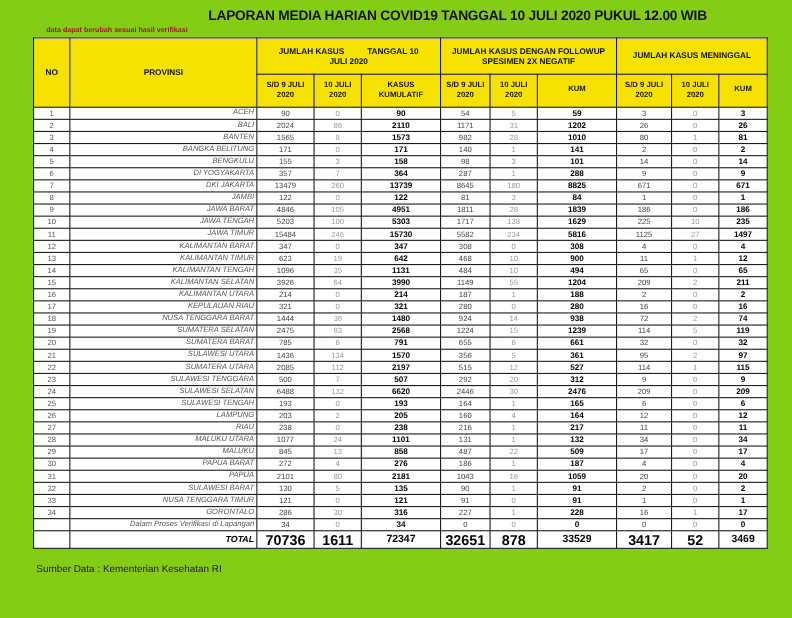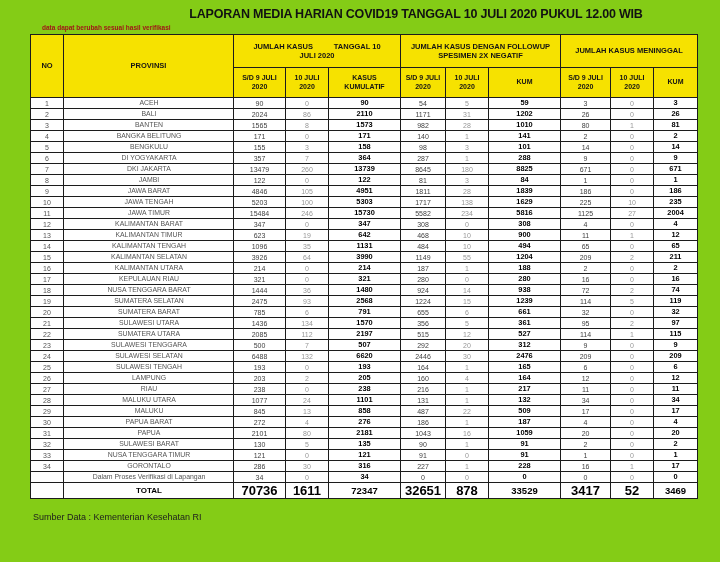--- a/index.html
+++ b/index.html
@@ -17,21 +17,21 @@
   .title{padding-top:7px;padding-left:112px;text-align:center;font-weight:bold;font-size:12.5px;color:#121212;letter-spacing:-0.2px;}
   .subtitle{margin:3px 0 0 42px;font-size:6.5px;font-weight:bold;color:var(--subtitle);}
   table{border-collapse:collapse;table-layout:fixed;margin:3px 0 0 30px;width:667px;background:#ffffff;}
   th,td{border:1px solid var(--border);overflow:hidden;}
   thead th{background:var(--header-bg);font-weight:bold;color:#141414;text-align:center;vertical-align:middle;}
   tr.group-row th{height:33px;font-size:7.5px;line-height:1.25;}
   tr.sub-row th{height:30px;font-size:7px;line-height:1.25;white-space:pre-line;}
   th.pre{white-space:pre-wrap;}
   tbody td{height:11px;font-size:7px;line-height:1;text-align:center;vertical-align:middle;color:var(--num-dark);padding:0 2px;background:#fff;}
   tbody td.no{color:var(--prov);}
-  tbody td.prov{text-align:center;color:var(--prov);padding-left:3px;font-size:6.9px;}
+  tbody td.prov{text-align:right;color:var(--prov);padding-left:3px;font-size:6.9px;font-style:italic;}
   tbody td.d10{color:var(--num-light);}
   tbody td.kum{font-weight:bold;color:var(--kum);font-size:7.4px;}
   tbody tr.total-row td{height:16px;font-weight:bold;color:#000;font-size:13px;}
   tbody tr.total-row td.prov{font-size:8px;color:#000;}
   tbody tr.total-row td.kum{font-size:9.5px;}
   .footer{margin:13px 0 0 33px;font-weight:normal;font-size:9px;color:#1d1d1d;}
 </style>
 </head>
 <body>
 
@@ -216,21 +216,21 @@
           <td class="no">11</td>
           <td class="prov">JAWA TIMUR</td>
           <td class="sd">15484</td>
           <td class="d10">246</td>
           <td class="kum">15730</td>
           <td class="sd">5582</td>
           <td class="d10">234</td>
           <td class="kum">5816</td>
           <td class="sd">1125</td>
           <td class="d10">27</td>
-          <td class="kum">2004</td>
+          <td class="kum">1497</td>
         </tr>
         <tr>
           <td class="no">12</td>
           <td class="prov">KALIMANTAN BARAT</td>
           <td class="sd">347</td>
           <td class="d10">0</td>
           <td class="kum">347</td>
           <td class="sd">308</td>
           <td class="d10">0</td>
           <td class="kum">308</td>

